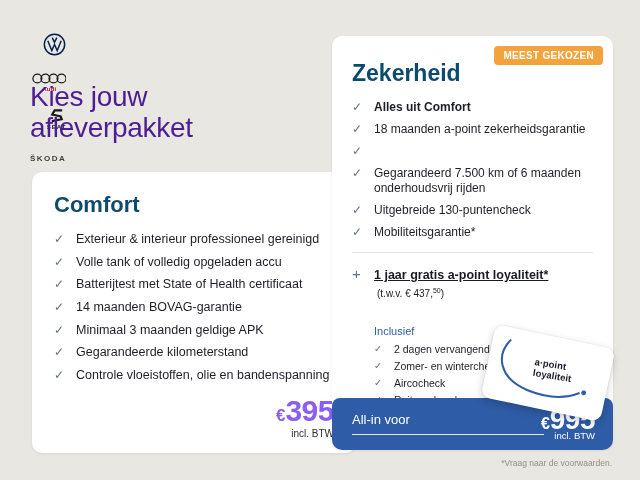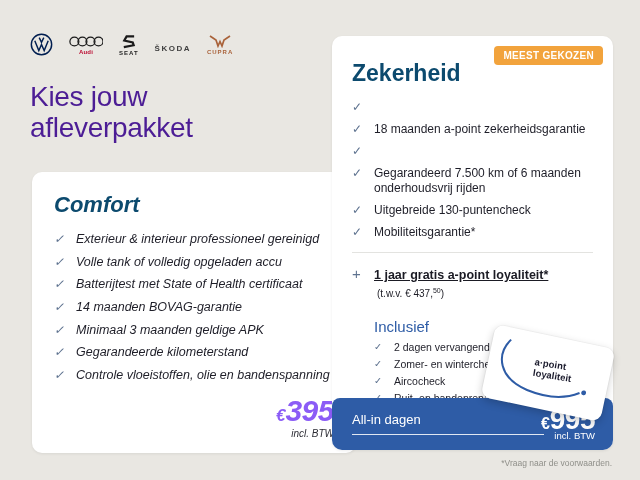--- a/index.html
+++ b/index.html
@@ -5,40 +5,40 @@
   * { box-sizing: border-box; }
   html,body { margin:0; padding:0; }
   .stage {
     position:relative; width:640px; height:480px;
     background:#e9e7e2; overflow:hidden;
     font-family:"Liberation Sans", sans-serif;
     color:#1b1b24;
   }
 
   
-  .brands { position:absolute; left:30px; top:33px; display:flex; align-items:center; gap:16px; }
+  .brands { position:absolute; left:30px; top:33px; display:flex; align-items:flex-end; gap:16px;flex-direction:column; }
   .brand { display:flex; flex-direction:column; align-items:center; gap:1px; }
   .brand-label { font-size:6px; font-weight:700; letter-spacing:1px; color:#1d1d1d; }
   .brand-label.audi { color:#bb0a30; letter-spacing:0.2px; font-weight:700; }
   .brand-label.cupra { color:#a9623a; }
   .skoda-word { font-size:8px; font-weight:700; letter-spacing:1.5px; color:#3f3f3f; margin-top:8px; }
 
   
   .heading {
     position:absolute; left:30px; top:82px; width:210px;
     font-size:28px; line-height:1.1; font-weight:500;
     letter-spacing:-0.3px; color:#4c1d95; margin:0;
   }
 
   
   .card {
     position:absolute; background:#fff; border-radius:10px;
     box-shadow:0 1px 3px rgba(0,0,0,.07);
   }
-  .card-comfort { left:32px; top:172px; width:324px; height:281px; padding:20px 22px;font-style:italic; }
+  .card-comfort { left:32px; top:172px; width:324px; height:281px; padding:20px 22px; }
   .card-zeker   { left:332px; top:36px;  width:281px; height:414px; padding:18px 20px; }
 
   .card h2 { font-size:22px; font-weight:700; margin:0 0 14px; color:#0c4a6e; }
   .card-zeker h2 { font-size:23px; margin:6px 0 13px; }
 
   .check-list { list-style:none; margin:0; padding:0; }
   .check-item { display:flex; gap:9px; font-size:12.5px; line-height:1.25; margin-bottom:7px; color:#1e1e28; }
   .check { color:#5f7390; font-size:12px; flex:0 0 13px; line-height:1.25; }
   .bold { font-weight:700; }
   .card-zeker .check-item { font-size:12px; }
@@ -56,21 +56,21 @@
     padding:4px 9px; border-radius:4px;
   }
 
   .divider { border:0; border-top:1px solid #e3e3e0; margin:12px 0; }
 
   .loyalty-row { display:flex; gap:9px; align-items:baseline; }
   .plus { color:#5f7390; font-size:15px; flex:0 0 13px; }
   .loyalty-title { font-size:12.5px; font-weight:700;text-decoration:underline; }
   .loyalty-value { font-size:10px; font-weight:400; margin-left:3px; white-space:nowrap; }
   .loyalty-value sup { font-size:7px; }
-  .inclusief { color:#2e5ca6; font-size:15px; margin:17px 0 6px 22px; }
+  .inclusief { color:#2e5ca6; font-size:11px; margin:24px 0 6px 22px; }
   .sub-list { margin-left:22px; width:160px; }
   .sub-list .check-item { font-size:10.5px; margin-bottom:4px; }
   .sub-list .check { font-size:9.5px; flex:0 0 11px; }
 
   
   .loyalty-card {
     position:absolute; right:4px; bottom:40px; width:122px; height:74px;
     background:#fff; border-radius:9px;
     box-shadow:0 3px 9px rgba(0,0,0,.20), 0 0 0 1px rgba(0,0,0,.03);
     transform:rotate(12deg); z-index:3;
@@ -185,20 +185,21 @@
   </div>
 
   <div class="card card-zeker">
     <div class="badge">MEEST GEKOZEN</div>
     <h2>Zekerheid</h2>
 
     <ul class="check-list">
 
         <li class="check-item">
           <span class="check">✓</span>
+          <span class="li-label bold">Alles uit Comfort</span>
         </li>
 
         <li class="check-item">
           <span class="check">✓</span>
           <span class="li-label">18 maanden a-point zekerheidsgarantie</span>
         </li>
 
         <li class="check-item">
           <span class="check">✓</span>
         </li>
@@ -259,21 +260,21 @@
         <path d="M18 12 C 6 30 14 52 44 58 C 66 62 84 58 96 50" stroke="#2e5ca6" stroke-width="2"></path>
         <circle cx="100" cy="49" r="2.4" fill="#2e5ca6"></circle>
       </svg>
       <div class="lc-text">
         <div>a·point</div>
         <div>loyaliteit</div>
       </div>
     </div>
 
     <div class="allin-bar">
-      <div class="allin-label">All-in dagen</div>
+      <div class="allin-label">All-in voor</div>
       <div class="allin-line"></div>
       <div class="allin-price">
         <span class="allin-cur">€</span><span class="allin-val">995</span>
       </div>
       <div class="allin-note">incl. BTW</div>
     </div>
   </div>
 
   <div class="footnote">*Vraag naar de voorwaarden.</div>
 </div>

